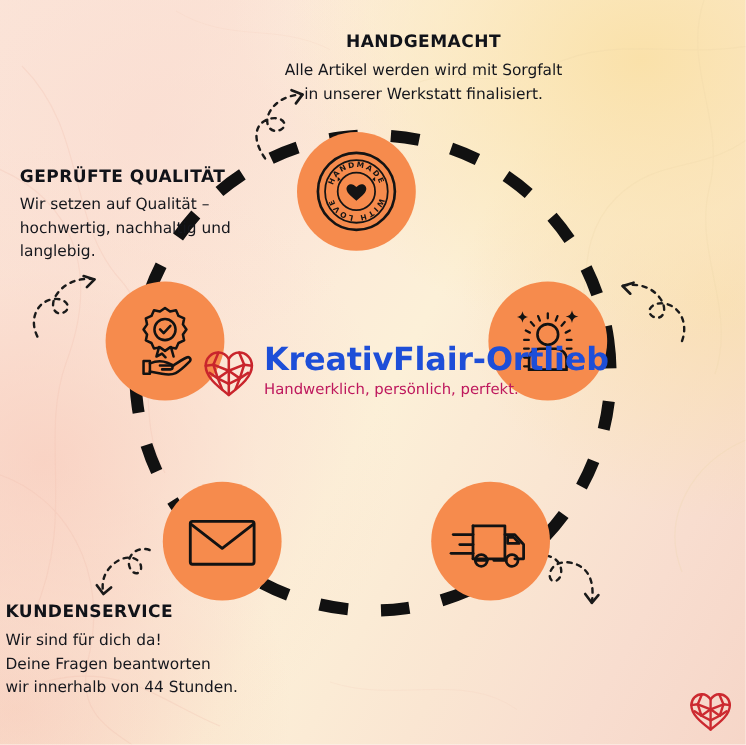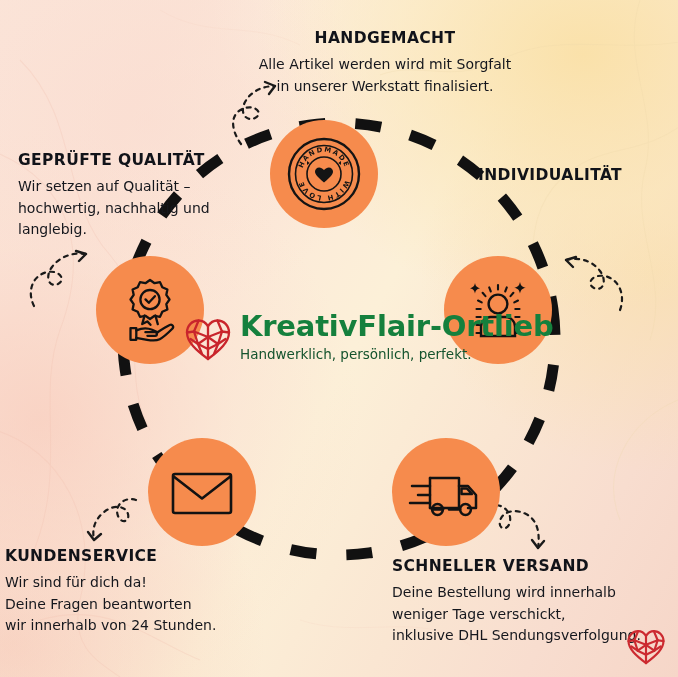--- a/index.html
+++ b/index.html
@@ -110,29 +110,29 @@
     height: 66px;
     display: flex;
     align-items: flex-start;
   }
   .logo-mark { flex: 0 0 auto; margin-top: 5px; }
   .logo-text { margin-left: 8px; }
   .logo-name {
     font-family: "DejaVu Sans", sans-serif;
     font-size: 29px;
     font-weight: bold;
-    color: #15803d;
+    color: #1d4ed8;
     line-height: 1.0;
     letter-spacing: -0.2px;
     white-space: nowrap;
   }
   .logo-tagline {
     font-family: "DejaVu Sans", sans-serif;
     font-size: 13.5px;
-    color: #14532d;
+    color: #be185d;
     margin-top: 5px;
     white-space: nowrap;
   }
   
   .watermark {
     position: absolute;
     right: 12px;
     bottom: 12px;
     width: 40px;
     height: 37px;
@@ -302,36 +302,29 @@
 langlebig.</p>
   </div>
 
   <div class="block blk-handmade">
     <p class="heading">HANDGEMACHT</p>
     <p class="body">Alle Artikel werden  wird mit Sorgfalt
 in unserer Werkstatt finalisiert.</p>
   </div>
 
   <div class="block blk-individ">
-    <p class="heading">INDIVIDUALITÄT</p>
   </div>
 
   <div class="block blk-service">
     <p class="heading">KUNDENSERVICE</p>
     <p class="body">Wir sind für dich da!
 Deine Fragen beantworten
-wir innerhalb von 24 Stunden.</p>
-  </div>
-
-  <div class="block blk-shipping">
-    <p class="heading">SCHNELLER VERSAND</p>
-    <p class="body">Deine Bestellung wird innerhalb
-weniger Tage verschickt,
- inklusive DHL Sendungsverfolgung.</p>
-  </div>
+wir innerhalb von 44 Stunden.</p>
+  </div>
+
 
   <div class="logo">
     <svg class="logo-mark" width="48" height="44" viewBox="0 0 48 44">
       <g fill="none" stroke="#c9252c" stroke-width="2.3" stroke-linejoin="round" stroke-linecap="round">
         <path d="M24,42 C12,33 3,25 3,15.5 C3,8.6 8.2,3.5 14.6,3.5 C18.6,3.5 21.7,5.6 24,9.2 C26.3,5.6 29.4,3.5 33.4,3.5 C39.8,3.5 45,8.6 45,15.5 C45,25 36,33 24,42 Z"></path>
         <path d="M24,9.2 L24,20"></path>
         <path d="M14.6,3.5 L10,14.5"></path>
         <path d="M33.4,3.5 L38,14.5"></path>
         <path d="M3,15.5 L10,14.5 L24,20 L38,14.5 L45,15.5"></path>
         <path d="M10,14.5 L14,27 L24,20 L34,27 L38,14.5"></path>

